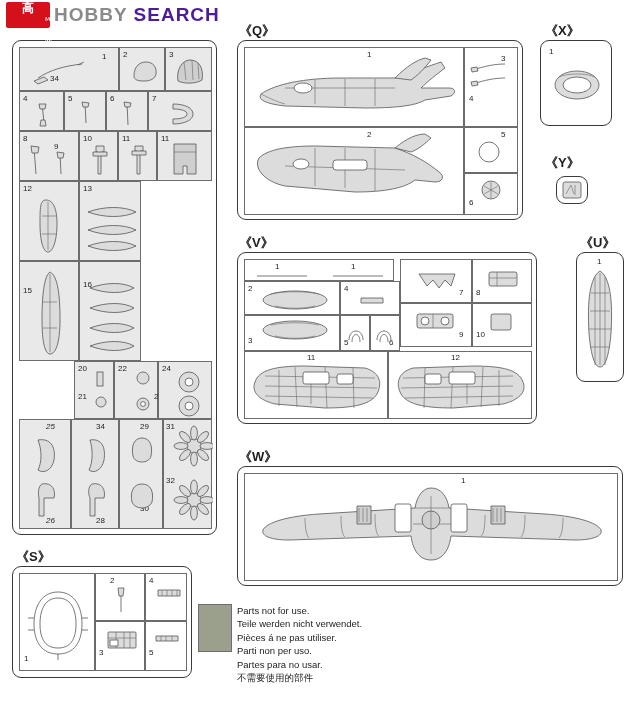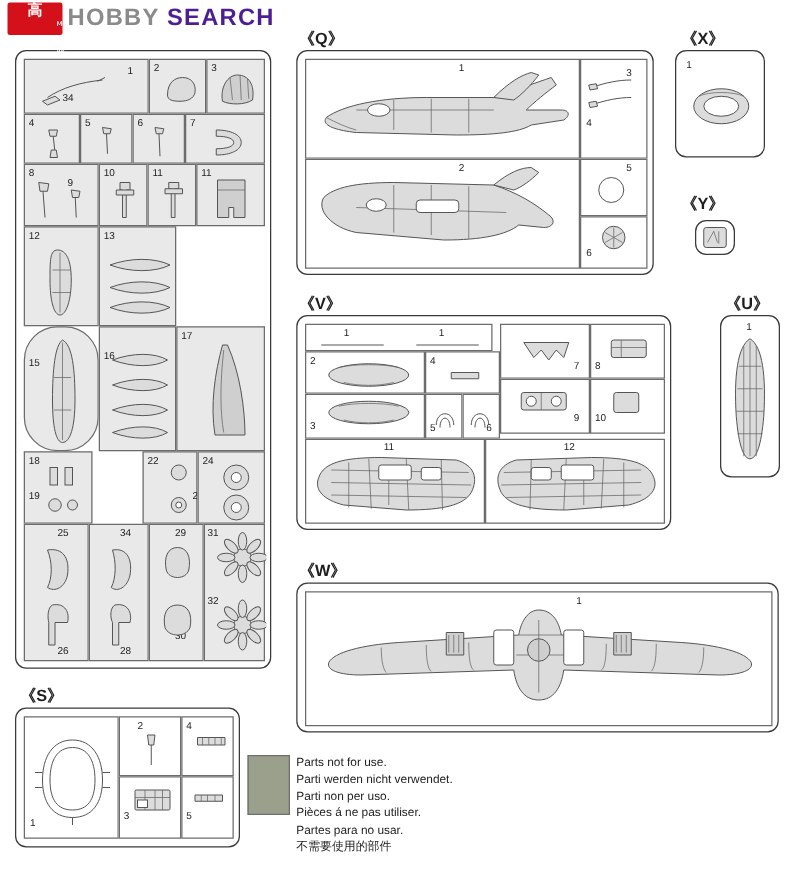--- a/index.html
+++ b/index.html
@@ -142,52 +142,43 @@
   </div>
   <div class="cell sh" style="left:66px;top:140px;width:62px;height:80px;">
     <div class="num" style="left:3px;top:2px;">13</div>
     <svg class="part" width="62" height="80">
       <path class="gray" d="M8 30 C24 24,44 24,56 30 C44 36,24 36,8 30 z"></path>
       <path class="gray" d="M8 48 C24 42,44 42,56 48 C44 54,24 54,8 48 z"></path>
       <path class="gray" d="M8 64 C24 58,44 58,56 64 C44 70,24 70,8 64 z"></path>
     </svg>
   </div>
 
-  <div class="cell sh" style="left:6px;top:220px;width:60px;height:100px;border-radius:27px;">
+  <div class="cell sh" style="left:6px;top:220px;width:60px;height:100px;">
     <div class="num" style="left:3px;top:24px;">15</div>
     <svg class="part" width="60" height="100">
       <path class="gray" d="M30 10 C38 14,40 34,40 58 C40 80,36 92,30 92 C25 92,22 80,22 58 C22 34,24 14,30 10 z"></path>
       <path class="lnf" d="M30 12 l0 78 M23 40 l14 0 M23 66 l14 0"></path>
     </svg>
   </div>
   <div class="cell sh" style="left:66px;top:220px;width:62px;height:100px;">
     <div class="num" style="left:3px;top:2px;margin-top:16px;">16</div>
     <svg class="part" width="62" height="100">
       <path class="gray" d="M10 26 C26 20,44 20,54 26 C44 32,26 32,10 26 z"></path>
       <path class="gray" d="M10 46 C26 40,44 40,54 46 C44 52,26 52,10 46 z"></path>
       <path class="gray" d="M10 66 C26 60,44 60,54 66 C44 72,26 72,10 66 z"></path>
       <path class="gray" d="M10 84 C26 78,44 78,54 84 C44 90,26 90,10 84 z"></path>
     </svg>
   </div>
-  <div class="cell sh" style="left:128px;top:220px;width:71px;height:100px;">
-    <div class="num" style="left:3px;top:2px;">17</div>
-    <svg class="part" width="71" height="100">
-      <path class="gray2" d="M40 14 C50 36,54 66,54 86 l-24 0 C26 62,30 36,36 14 z"></path>
-      <path class="lnf" d="M37 18 C34 44,34 68,37 84"></path>
-    </svg>
-  </div>
-
-  <div class="cell sh" style="left:6px;top:320px;width:55px;height:58px;">
-    <div class="num" style="left:3px;top:2px;">18</div>
-    <div class="num" style="left:3px;top:30px;">19</div>
-    <svg class="part" width="55" height="58">
-      <rect class="gray" x="20" y="12" width="6" height="14"></rect>
-      <rect class="gray" x="32" y="12" width="6" height="14"></rect>
-      <circle class="gray" cx="24" cy="42" r="5"></circle>
-      <circle class="gray" cx="38" cy="42" r="4"></circle>
+
+  <div class="cell sh" style="left:61px;top:320px;width:40px;height:58px;">
+    <div class="num" style="left:3px;top:2px;">20</div>
+    <div class="num" style="left:3px;top:30px;">21</div>
+    <svg class="part" width="40" height="58">
+      <rect class="gray" x="22" y="10" width="6" height="14"></rect>
+      <circle class="gray" cx="26" cy="40" r="5"></circle>
     </svg>
   </div>
   <div class="cell sh" style="left:101px;top:320px;width:44px;height:58px;">
     <div class="num" style="left:3px;top:2px;">22</div>
     <div class="num" style="left:3px;top:30px;margin-left:36px;">23</div>
     <svg class="part" width="44" height="58">
       <circle class="gray" cx="28" cy="16" r="6"></circle>
       <circle class="gray" cx="28" cy="42" r="6"></circle>
       <circle class="white" cx="28" cy="42" r="2.4"></circle>
     </svg>
@@ -195,21 +186,21 @@
   <div class="cell sh" style="left:145px;top:320px;width:54px;height:58px;">
     <div class="num" style="left:3px;top:2px;">24</div>
     <svg class="part" width="54" height="58">
       <circle class="gray" cx="30" cy="20" r="10"></circle>
         <circle class="white" cx="30" cy="20" r="4"></circle>
       <circle class="gray" cx="30" cy="44" r="10"></circle>
         <circle class="white" cx="30" cy="44" r="4"></circle>
     </svg>
   </div>
 
-  <div class="cell sh" style="left:6px;top:378px;width:52px;height:110px;">
+  <div class="cell sh" style="left:6px;top:378px;width:52px;height:110px;font-style:italic;">
     <div class="num" style="left:26px;top:2px;">25</div>
     <div class="num" style="left:26px;top:96px;">26</div>
     <svg class="part" width="52" height="110">
       <path class="gray" d="M18 20 C30 18,36 26,34 40 C32 50,24 54,18 50 C22 42,22 30,18 20 z"></path>
       <path class="gray" d="M22 64 C32 62,36 70,34 78 l-10 0 l0 18 l-5 0 l0 -18 C18 74,18 66,22 64 z"></path>
     </svg>
   </div>
   <div class="cell sh" style="left:58px;top:378px;width:48px;height:110px;">
     <div class="num" style="left:24px;top:2px;">34</div>
     <div class="num" style="left:24px;top:96px;">28</div>
@@ -492,18 +483,18 @@
     <svg class="part" width="42" height="50">
       <path class="gray" d="M10 14 l22 0 l0 5 l-22 0 z"></path>
       <path class="lnf" d="M15 14 l0 5 M20 14 l0 5 M26 14 l0 5"></path>
     </svg>
   </div>
 </div>
 
 <div class="swatch"></div>
 <div class="legend">
   <div>Parts not for use.</div>
-  <div>Parti werden nicht verwendet.</div>
+  <div>Teile werden nicht verwendet.</div>
+  <div>Pièces á ne pas utiliser.</div>
   <div>Parti non per uso.</div>
-  <div>Pièces á ne pas utiliser.</div>
   <div>Partes para no usar.</div>
   <div class="cjk">不需要使用的部件</div>
 </div>
 
 </body></html>

